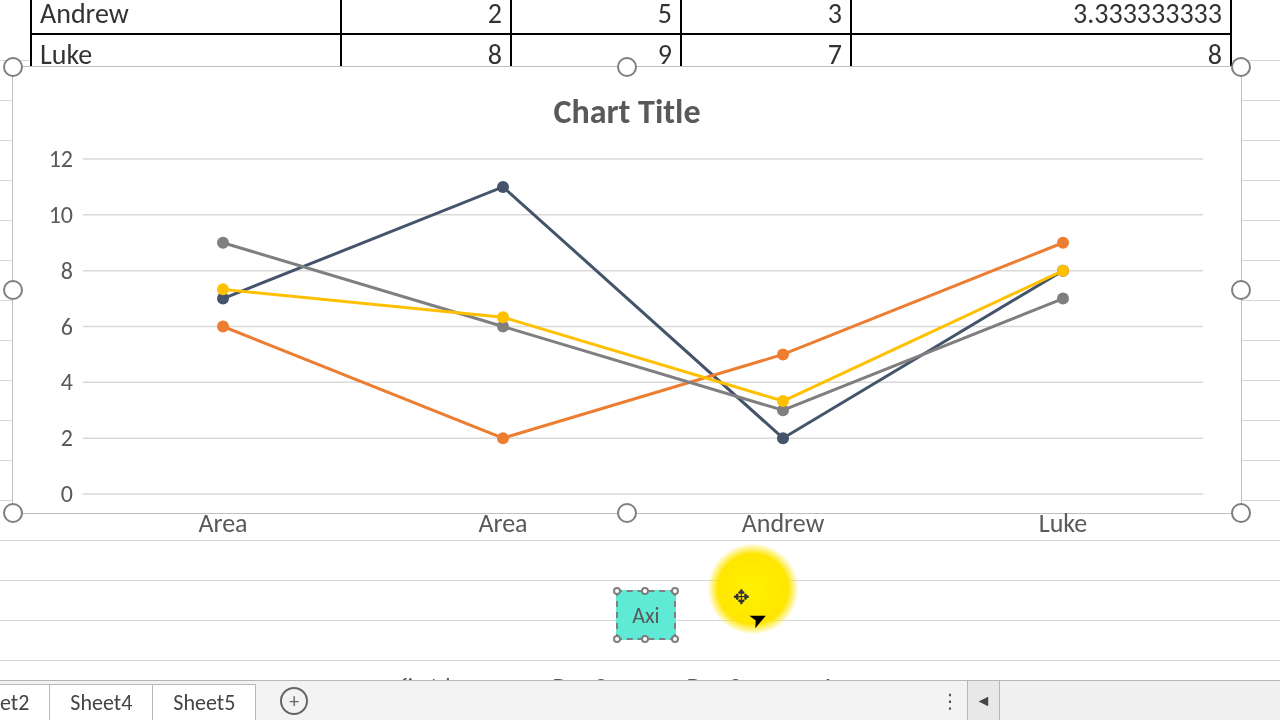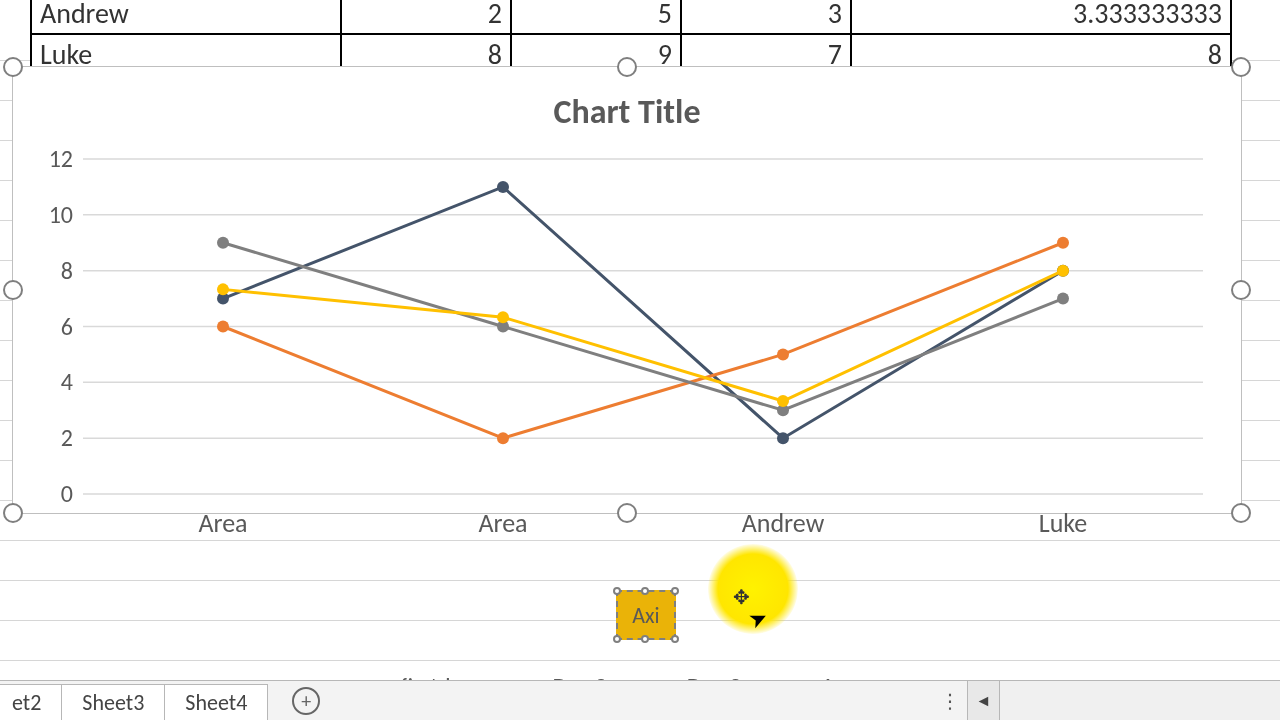--- a/index.html
+++ b/index.html
@@ -23,38 +23,38 @@
   .chart-title { text-align:center; font-size:34px; color:#595959; font-weight:600; margin-top:24px; }
   .plot-wrap { position:absolute; left:30px; top:92px; width:1170px; height:335px; }
   .plot-wrap svg { width:100%; height:100%; overflow:visible; }
   .y-tick-label { font-size:24px; fill:#595959; text-anchor:end; }
   .grid-line { stroke:#d9d9d9; stroke-width:1.5; }
   .series-line { stroke-width:3; fill:none; }
   .marker { r:6; stroke-width:0; }
   .x-labels { position:absolute; left:30px; top:440px; width:1170px; display:flex; }
   .x-labels > div { position:absolute; font-size:26px; color:#595959; transform:translateX(-50%); }
   
-  .axis-title-edit { position:absolute; left:603px; top:523px; width:60px; height:50px; border:2px dashed #7f7f7f; display:flex; align-items:center; justify-content:center; font-size:22px; color:#595959; background:#eab308; }
+  .axis-title-edit { position:absolute; left:603px; top:523px; width:60px; height:50px; border:2px dashed #7f7f7f; display:flex; align-items:center; justify-content:center; font-size:22px; color:#595959; background:#5eead4; }
   .mini-handle { position:absolute; width:8px; height:8px; border:2px solid #7f7f7f; background:#fff; border-radius:50%; }
   .mh-tl{left:-5px;top:-5px;} .mh-tr{right:-5px;top:-5px;} .mh-bl{left:-5px;bottom:-5px;} .mh-br{right:-5px;bottom:-5px;}
   .mh-tc{left:50%;top:-5px;margin-left:-5px;} .mh-bc{left:50%;bottom:-5px;margin-left:-5px;}
   
   .highlight-splash { position:absolute; left:695px; top:477px; width:90px; height:90px; background:radial-gradient(circle,#fff200 0%,#ffe600 55%,rgba(255,230,0,0) 72%); border-radius:50%; z-index:6; }
   .move-cursor { position:absolute; left:720px; top:518px; z-index:7; font-size:20px; }
   .arrow-cursor { position:absolute; left:736px; top:538px; z-index:7; font-size:22px; color:#000; transform:rotate(-25deg); }
   .tooltip { position:absolute; left:750px; top:570px; background:#fff; border:1px solid #8a8a8a; padding:4px 10px; font-size:24px; color:#333; box-shadow:3px 3px 0 rgba(0,0,0,.25); z-index:7; }
   
   .legend { position:absolute; left:0; right:0; top:605px; display:flex; justify-content:center; gap:34px; font-size:24px; color:#595959; z-index:4; }
   .legend-item { display:flex; align-items:center; gap:8px; }
   .legend-swatch { width:38px; height:0; border-top:3px solid; position:relative; }
   .legend-swatch::after { content:""; position:absolute; left:50%; top:50%; width:12px; height:12px; border-radius:50%; transform:translate(-50%,-50%); }
   
   .tab-bar { position:absolute; left:0; right:0; bottom:0; height:40px; background:#f3f3f3; border-top:1px solid #b7b7b7; display:flex; align-items:stretch; z-index:10; }
   .sheet-tab { border:1px solid #b7b7b7; border-bottom:none; background:#fff; padding:4px 20px; font-size:22px; color:#444; margin-top:3px; margin-left:-1px; display:flex; align-items:center; }
-  .sheet-tab.partial-left { padding-left:12px; }
+  .sheet-tab.partial-left { padding-left:0; }
   .plus-tab { width:40px; display:flex; align-items:center; justify-content:center; margin-left:18px; }
   .plus-circle { width:28px; height:28px; border:2px solid #666; border-radius:50%; display:flex; align-items:center; justify-content:center; font-size:20px; color:#666; }
   .tab-spacer { flex:1; }
   .tab-dots { display:flex; align-items:center; justify-content:center; width:34px; font-size:20px; color:#555; }
   .scroll-box { display:flex; align-items:center; border-left:1px solid #b7b7b7; }
   .scroll-btn { width:32px; height:100%; display:flex; align-items:center; justify-content:center; background:#e8e8e8; border-right:1px solid #b7b7b7; font-size:16px; color:#444; }
   .scroll-track { width:280px; height:100%; background:#f0f0f0; }
 </style>
 </head>
 <body>
@@ -193,22 +193,22 @@
           <span style="position: absolute; left: 50%; top: 50%; width: 12px; height: 12px; border-radius: 50%; transform: translate(-50%, -50%); background: rgb(255, 192, 0);"></span>
         </div>
         <span>Average</span>
       </div>
     </div>
 </div>
 
 <div class="tab-bar">
   <div class="sheet-tab partial-left">et2</div>
   <div id="tabs-container" style="display:flex;">
-      <div class="sheet-tab">Sheet3</div>
       <div class="sheet-tab">Sheet4</div>
+      <div class="sheet-tab">Sheet5</div>
     </div>
   <div class="plus-tab">
     <div class="plus-circle">+</div>
   </div>
   <div class="tab-spacer"></div>
   <div class="tab-dots">⋮</div>
   <div class="scroll-box">
     <div class="scroll-btn">◄</div>
     <div class="scroll-track"></div>
   </div>

